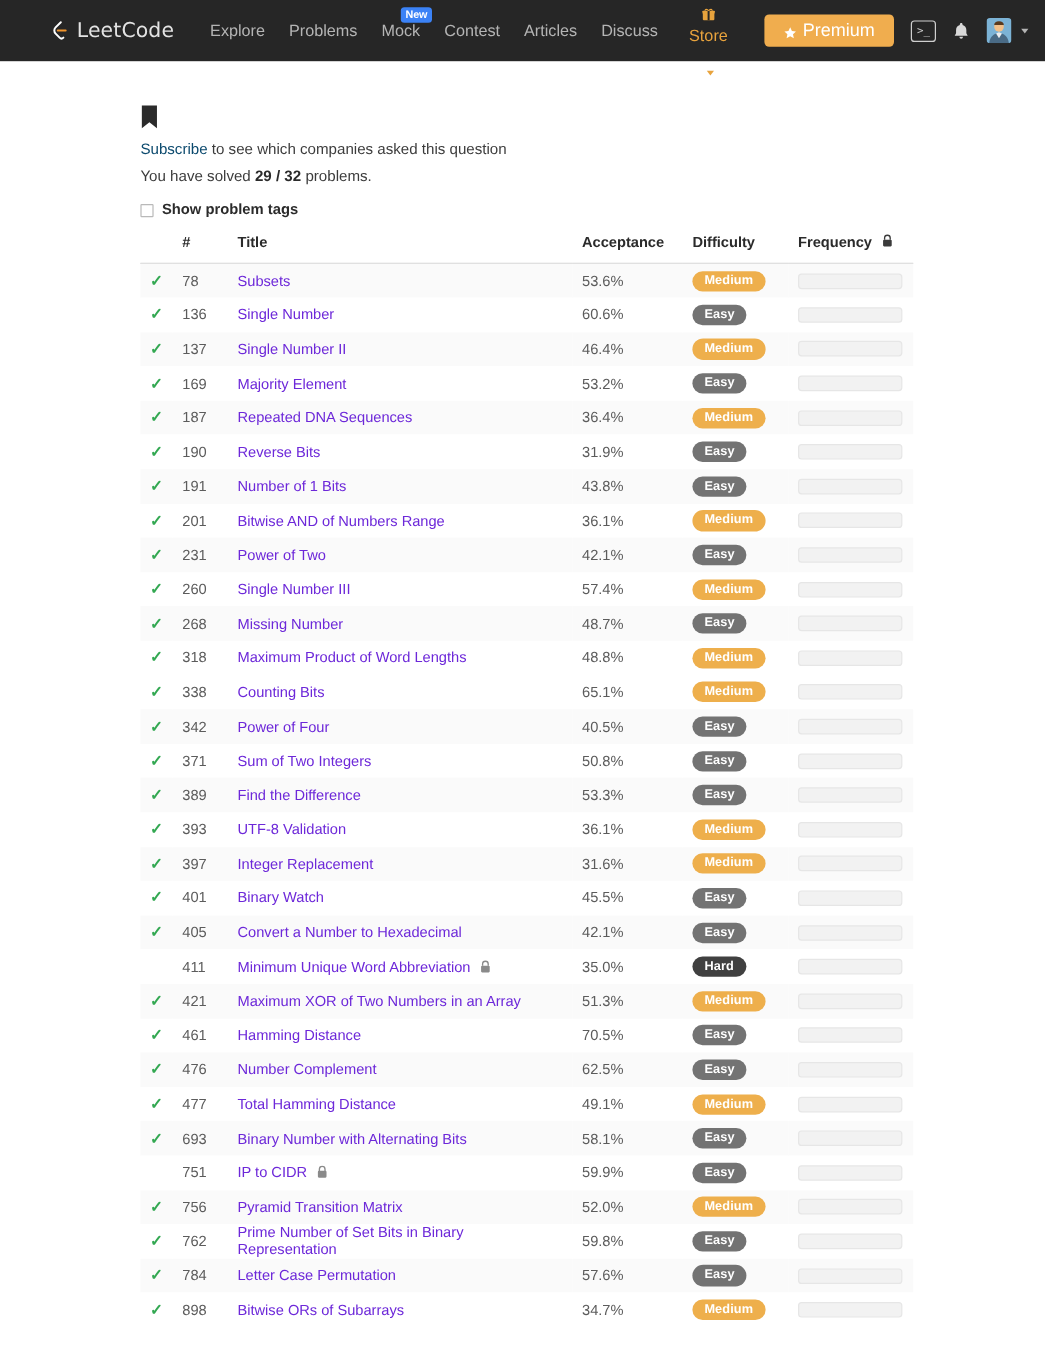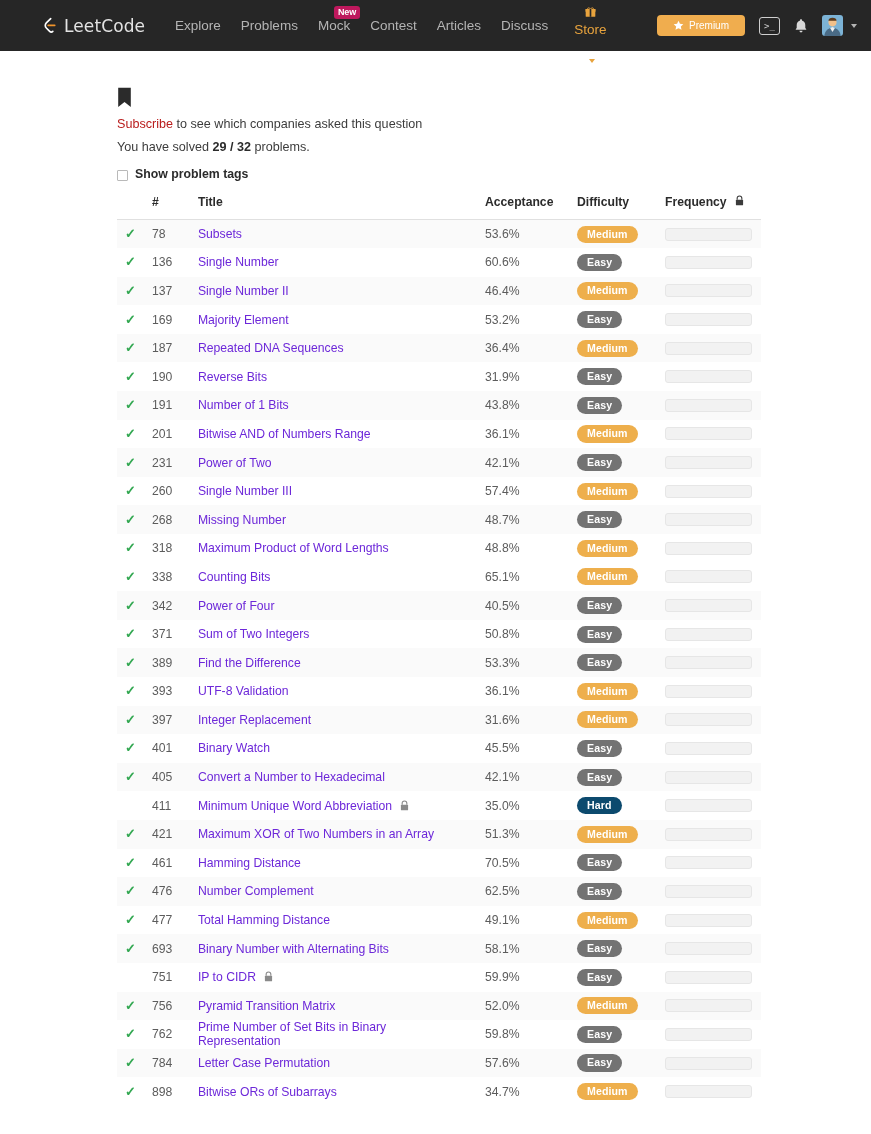--- a/index.html
+++ b/index.html
@@ -75,39 +75,39 @@
     border-left: 3.5px solid transparent;
     border-right: 3.5px solid transparent;
     border-top: 4px solid currentColor;
     margin-left: 4px;
     vertical-align: middle;
   }
   .new-badge {
     position: absolute;
     top: 6px;
     left: 26px;
-    background: #be185d;
+    background: #3b82f6;
     color: #fff;
     font-size: 9px;
     font-weight: bold;
     line-height: 11px;
     padding: 1px 4px 1px 4px;
     border-radius: 3px;
     letter-spacing: -0.1px;
   }
   .nav-right {
     margin-left: auto;
     display: flex;
     align-items: center;
     gap: 14px;
   }
   .premium-btn {
     background: #f0ad4e;
     color: #ffffff;
-    font-size: 10px;
+    font-size: 15px;
     padding: 5px 16px;
     border-radius: 4px;
     border: none;
     display: inline-flex;
     align-items: center;
     gap: 5px;
     cursor: pointer;
     font-family: "Liberation Sans", sans-serif;
   }
   .star-icon { width: 11px; height: 11px; }
@@ -152,21 +152,21 @@
     margin: 0;
     letter-spacing: -0.2px;
     font-family: "Liberation Sans", sans-serif;
   }
   .subscribe-line {
     font-size: 12.6px;
     color: #3c3c3c;
     margin-bottom: 9px;
   }
   .subscribe-link {
-    color: #b91c1c;
+    color: #0c4a6e;
     text-decoration: none;
     cursor: pointer;
   }
   .solved-line {
     font-size: 12.6px;
     color: #3c3c3c;
     margin-bottom: 13px;
   }
   .solved-line b { font-weight: bold; color: #2b2b2b; }
   .tags-row {
@@ -252,21 +252,21 @@
     font-size: 10.6px;
     font-weight: bold;
     border-radius: 11px;
     padding: 3px 10px 3.5px 10px;
     line-height: 1;
     letter-spacing: 0.1px;
     text-align: center;
   }
   .badge.easy   { background: #737373; }
   .badge.medium { background: #eeaf4c; }
-  .badge.hard   { background: #0c4a6e; }
+  .badge.hard   { background: #404040; }
   .freq-bar {
     width: 87px;
     height: 13px;
     background: #f2f2f2;
     border: 1px solid #e6e6e6;
     border-radius: 3px;
   }
 </style>
 </head>
 <body>

